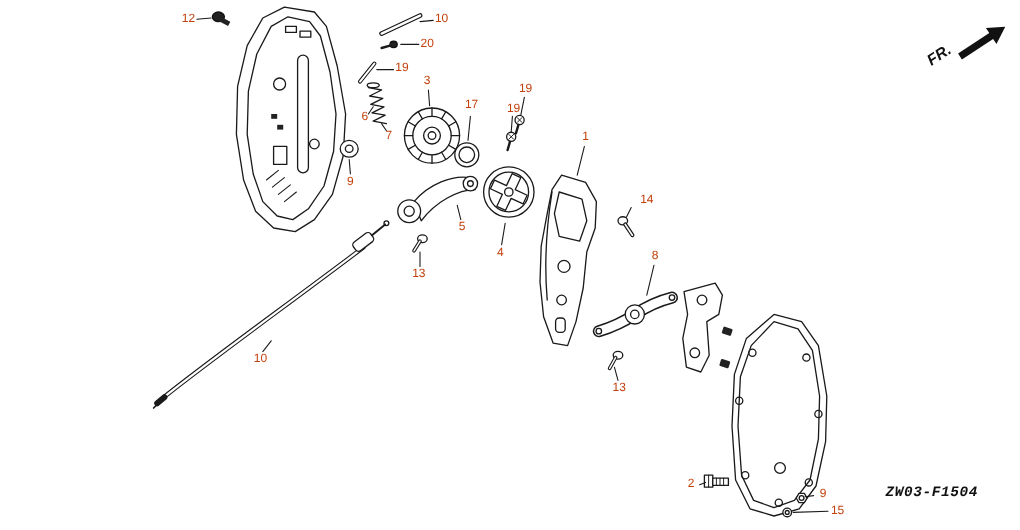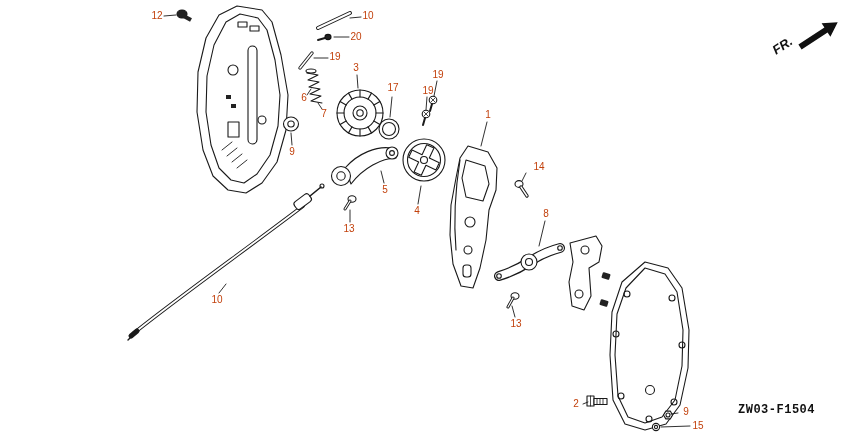--- a/index.html
+++ b/index.html
@@ -9,21 +9,21 @@
   }
   .stage svg{position:absolute;left:0;top:0;}
   .callout{
     position:absolute;transform:translate(-50%,-50%);
     font-family:Liberation Sans, sans-serif;font-size:10px;color:#c2410c;line-height:1;
     user-select:none;white-space:nowrap;
   }
   .code{
     position:absolute;left:738px;top:403px;
     font-family:"Liberation Mono",monospace;font-weight:bold;font-size:12px;
-    letter-spacing:.5px;color:#111;
+    letter-spacing:.5px;color:#111;font-style:italic;
   }
 </style>
 </head>
 <body>
 
 <div class="stage">
 
   <svg viewBox="0 0 850 442" width="850" height="442">
     <g stroke="#1a1a1a" stroke-width="1.1" fill="none" stroke-linecap="round" stroke-linejoin="round">
 

